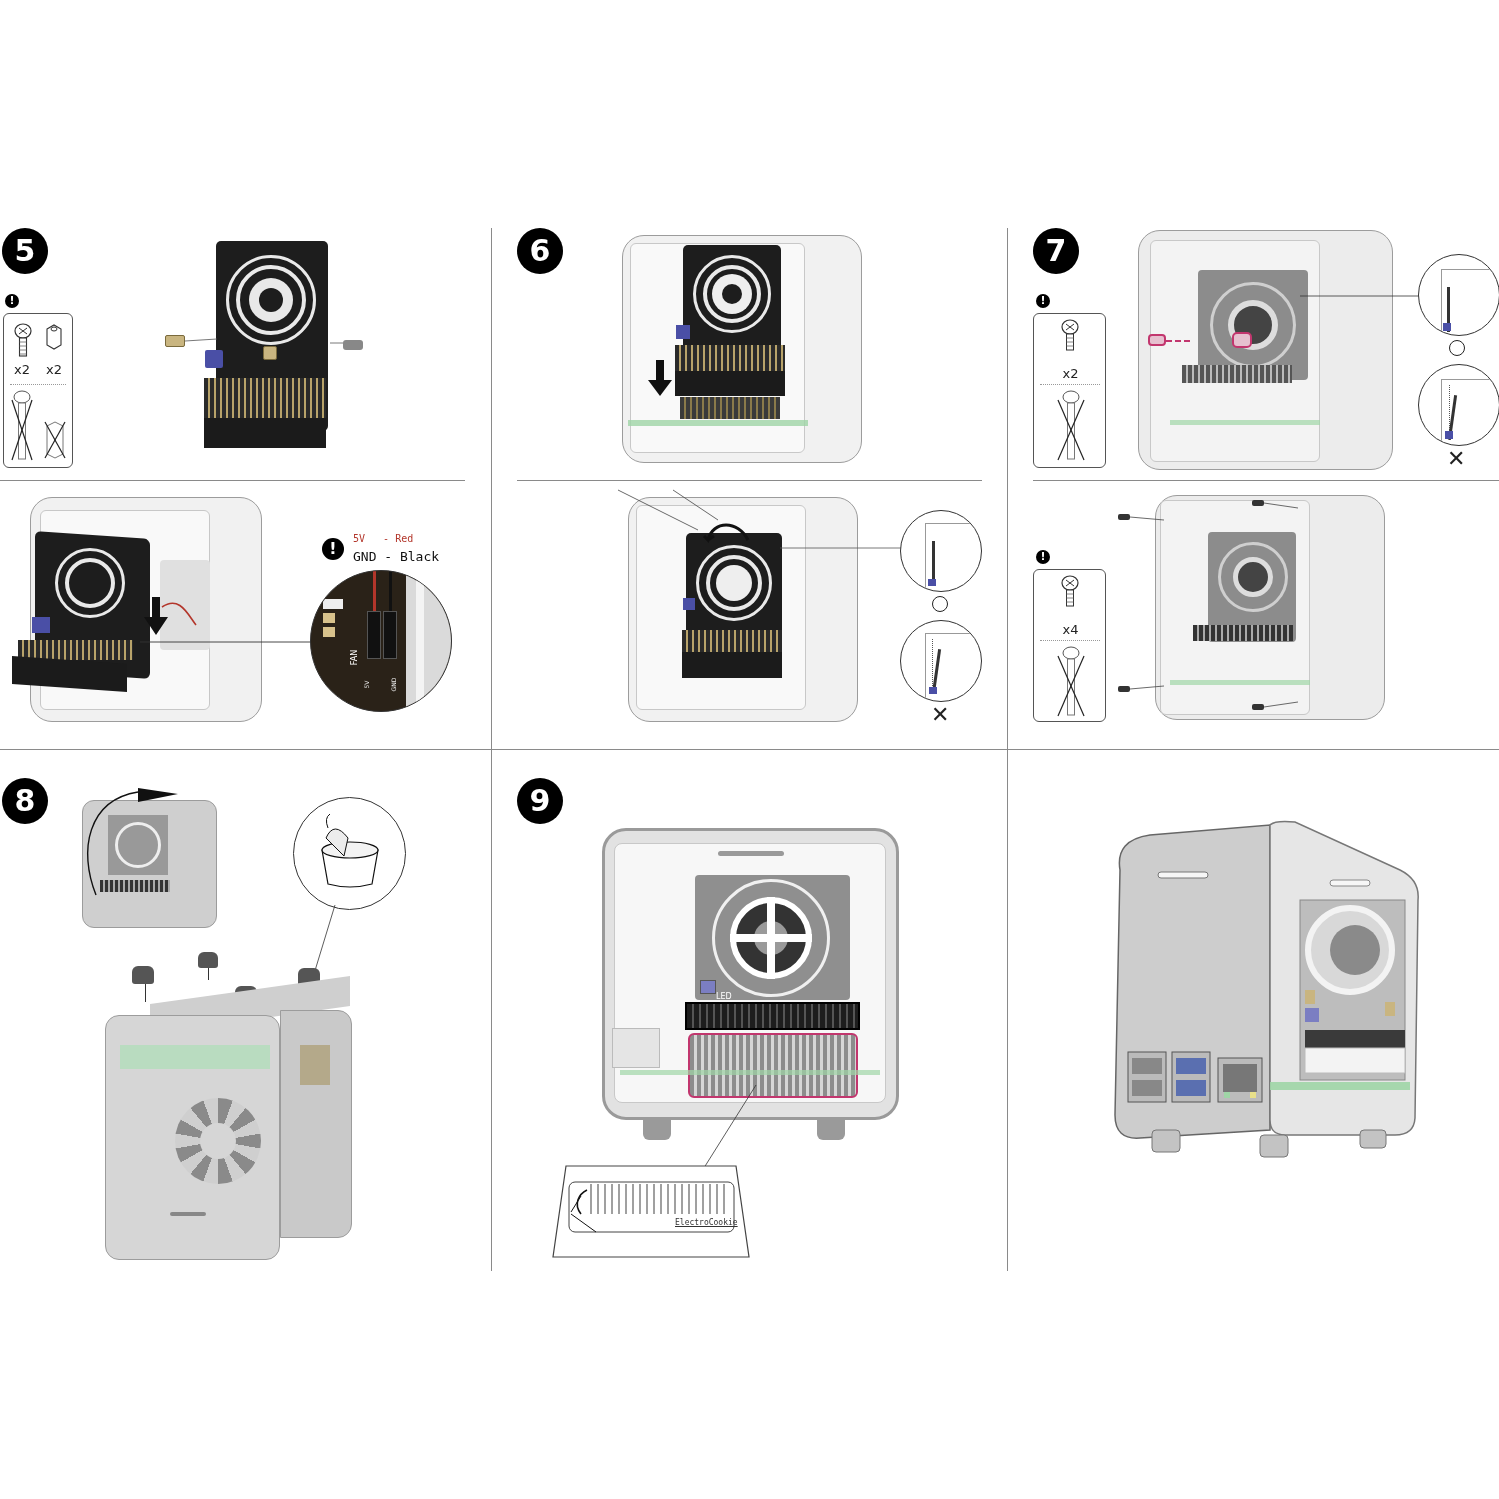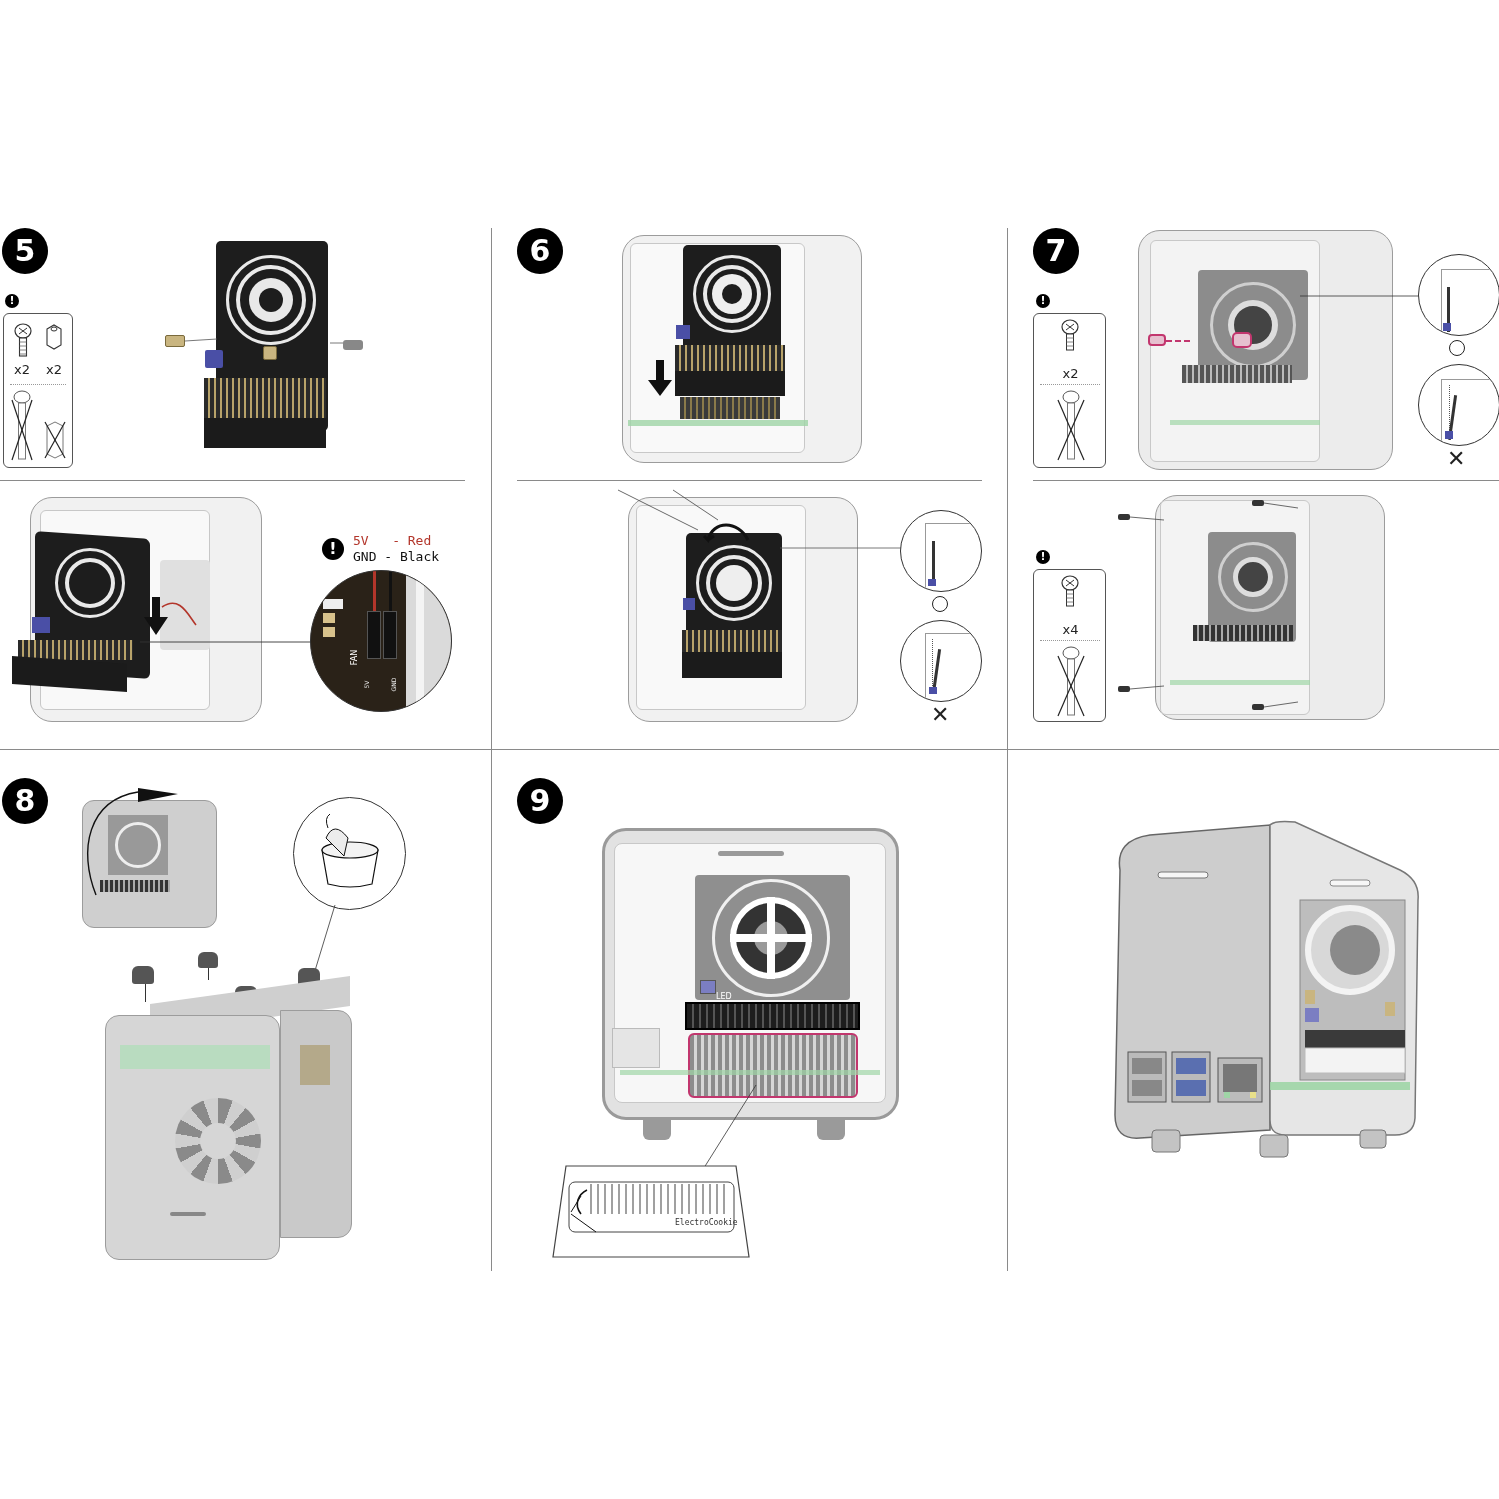--- a/index.html
+++ b/index.html
@@ -116,21 +116,21 @@
     <svg width="60" height="50" style="left:140px; top:595px;">
       <path d="M12 2 L20 2 L20 22 L28 22 L16 40 L4 22 L12 22 Z" fill="#111"></path>
       <path d="M22 12 C 40 0, 48 20, 56 30" stroke="#b3362b" stroke-width="1.6" fill="none"></path>
     </svg>
     <svg width="180" height="2" style="left:140px; top:641px;">
         <line x1="0" y1="1" x2="180" y2="1" stroke="#333" stroke-width=".9"></line>
       </svg>
   </div>
 
   <div class="warn warn-lg" style="left:322px; top:538px;">!</div>
-  <div class="abs mono" style="left:353px; top:533px; font-size:13px; color:#b3362b; white-space:pre;"><span>5V</span>   <span>-</span> <span>Red</span></div>
+  <div class="abs mono" style="left:353px; top:533px; font-size:10px; color:#b3362b; white-space:pre;"><span>5V</span>   <span>-</span> <span>Red</span></div>
   <div class="abs mono" style="left:353px; top:549px; font-size:13px; color:#111; white-space:pre;"><span>GND</span> <span>-</span> <span>Black</span></div>
 
   <div class="zoomcirc" style="left:310px; top:570px; width:142px; height:142px; background:#2a2218;">
     <div class="abs" style="left:95px; top:0; width:50px; height:142px; background:#dadada;"></div>
     <div class="abs" style="left:105px; top:0; width:8px; height:142px; background:#f4f4f4;"></div>
     <div class="abs" style="left:62px; top:0; width:3px; height:40px; background:#b3362b;"></div>
     <div class="abs" style="left:78px; top:0; width:3px; height:40px; background:#111;"></div>
     <div class="abs" style="left:56px; top:40px; width:14px; height:48px; background:#111; border:1px solid #555;"></div>
     <div class="abs" style="left:72px; top:40px; width:14px; height:48px; background:#111; border:1px solid #555;"></div>
     <div class="abs" style="left:12px; top:28px; width:20px; height:10px; background:#eee;"></div>
@@ -367,21 +367,21 @@
     </svg>
 
   <div>
     <svg width="200" height="95" style="left:551px; top:1164px;">
       <path d="M15 2 L185 2 L198 93 L2 93 Z" fill="#fff" stroke="#444" stroke-width="1.2"></path>
       <rect x="18" y="18" width="165" height="50" rx="6" fill="#fff" stroke="#444"></rect>
       <path d="M20 48 L30 32 M20 50 L45 68" stroke="#111" stroke-width="1"></path>
       <path d="M30 50 C 22 40, 28 30, 36 26" stroke="#111" stroke-width="1.6" fill="none"></path>
     </svg>
     <div class="abs" style="left:590px; top:1184px; width:140px; height:30px; background:repeating-linear-gradient(90deg,#777 0 2px,#fff 2px 7px); opacity:.7;"></div>
-    <div class="abs mono" style="left:675px; top:1218px; font-size:8px; color:#333;">ElectroCookie</div>
+    <div class="abs mono" style="left:675px; top:1218px; font-size:8px; color:#333;text-decoration:underline;">ElectroCookie</div>
   </div>
 </section>
 
 <section>
   <div>
     <svg width="320" height="360" style="left:1110px; top:830px;">
       <path d="M10 40 Q 5 10 40 5 L 160 -5 L 160 300 L 30 308 Q 5 310 5 285 Z" fill="#cdcdcd" stroke="#666" stroke-width="1.5"></path>
       <path d="M160 -5 Q 165 -10 185 -8 L 290 40 Q 310 50 308 70 L 305 288 Q 304 305 285 305 L 175 305 Q 160 305 160 290 Z" fill="#e6e6e6" stroke="#777" stroke-width="1.5"></path>
       <rect x="48" y="42" width="50" height="6" rx="3" fill="#f6f6f6" stroke="#777"></rect>
       <rect x="220" y="50" width="40" height="6" rx="3" fill="#f6f6f6" stroke="#888"></rect>

